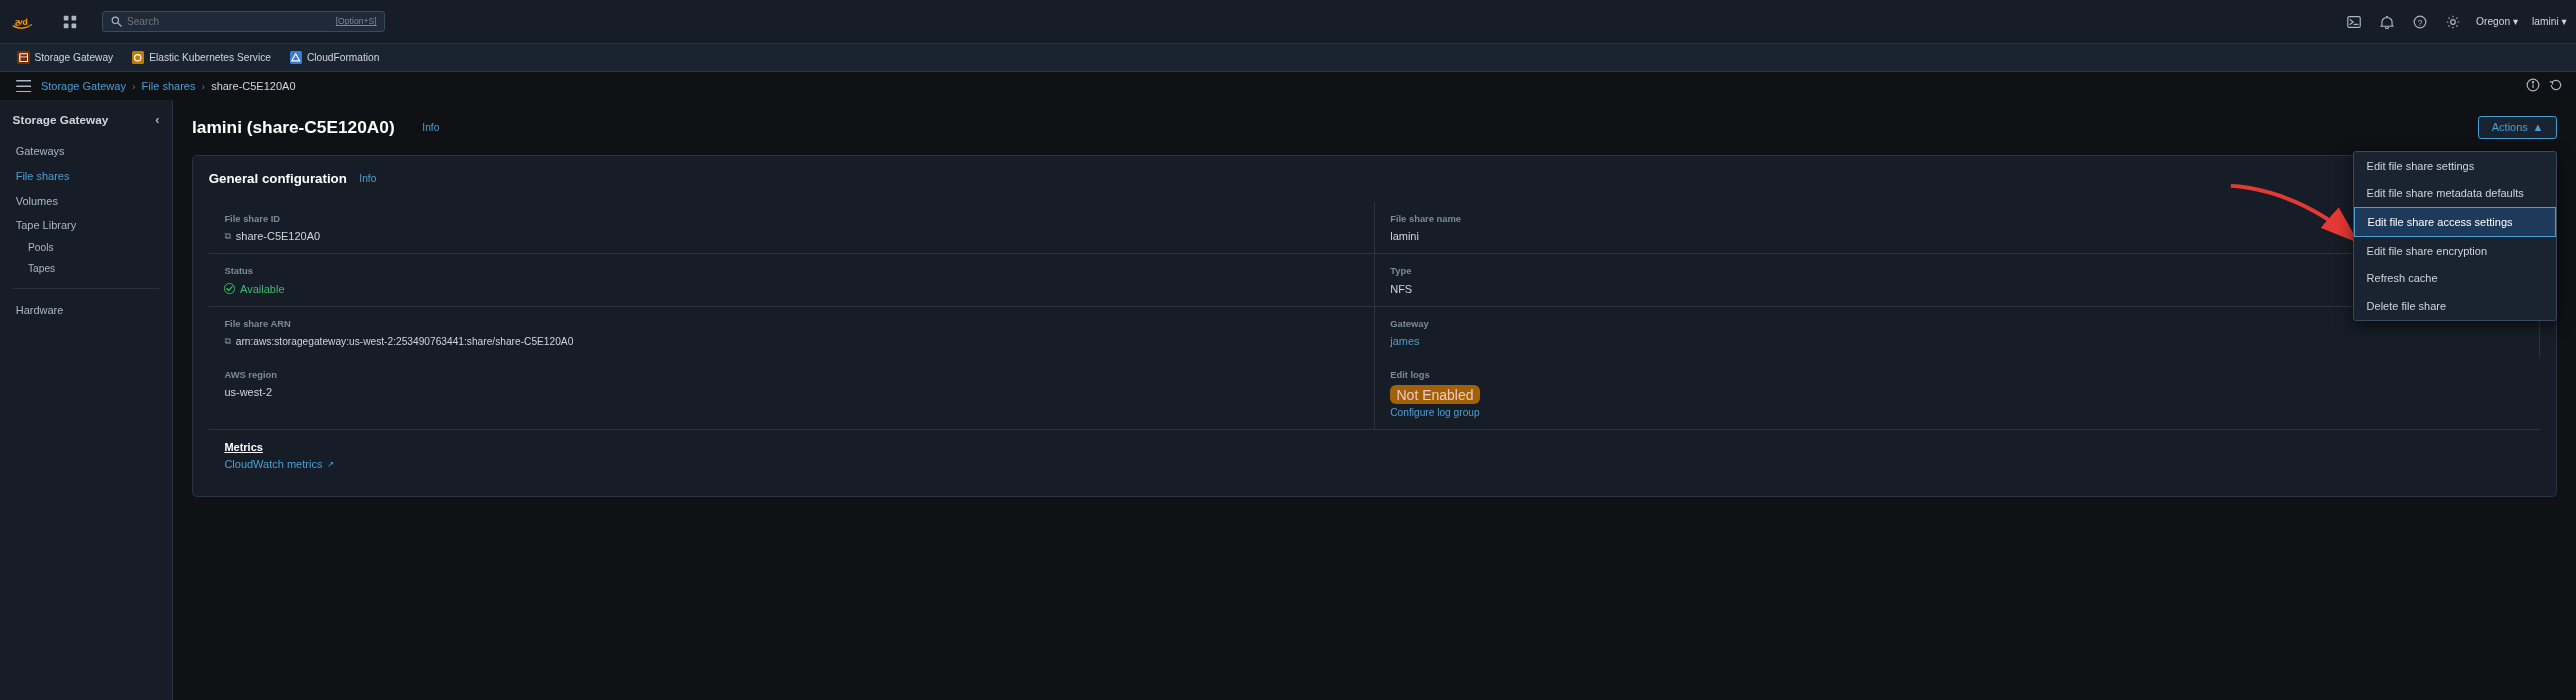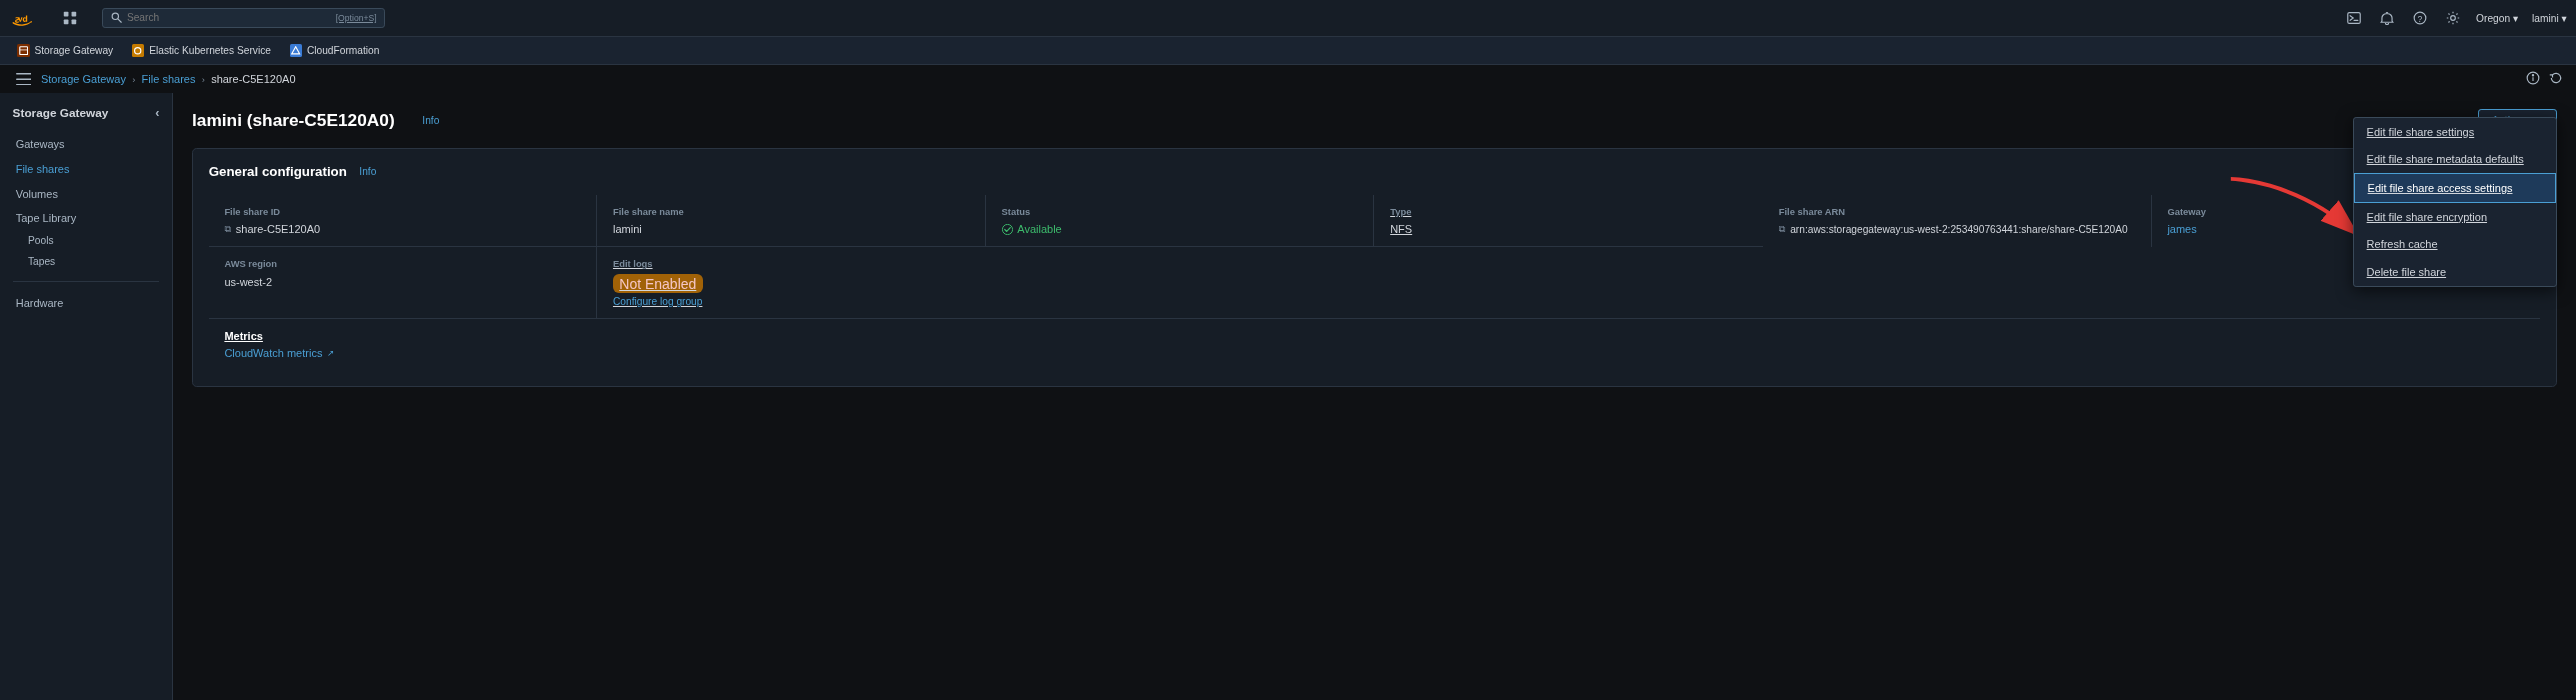--- a/index.html
+++ b/index.html
@@ -7,21 +7,21 @@
       background: #0f1114;
       color: #d1d5db;
       font-family: "Amazon Ember", "Helvetica Neue", Arial, sans-serif;
       font-size: 11px;
       min-width: 942px;
     }
 
     
     .top-nav {
       background: #161d26;
-      height: 37px;
+      height: 44px;
       display: flex;
       align-items: center;
       padding: 0 9.4px;
       gap: 23px;
       border-bottom: 0.8px solid #2a3441;
     }
     .aws-logo {
       width: 28px;
       height: 19px;
       display: flex;
@@ -265,29 +265,29 @@
       margin-bottom: 15.7px;
     }
     .section-title {
       font-size: 13.3px;
       font-weight: 700;
       color: #ffffff;
     }
 
     .config-grid {
       display: grid;
-      grid-template-columns: 1fr 1fr 1fr 1fr 1fr 1fr;
+      grid-template-columns: 1fr 1fr;
       gap: 0;
     }
     .config-cell {
       padding: 11px 15.7px;
       border-right: 0.8px solid #2a3441;
       border-bottom: 0.8px solid #2a3441;
     }
-    .config-cell:last-child, .config-cell:nth-child(4n) { border-right: none; text-decoration: underline; }
+    .config-cell:last-child, .config-cell:nth-child(4n) { border-right: none; }
     .config-cell:nth-child(n+5) { border-bottom: none; }
     .config-label {
       font-size: 9.4px;
       color: #7a8a9a;
       margin-bottom: 6.3px;
       font-weight: 600;
       text-transform: none;
     }
     .config-value {
       font-size: 11px;
@@ -350,29 +350,28 @@
       display: flex;
       align-items: center;
       gap: 4.7px;
       font-size: 11px;
     }
     .external-link-icon { font-size: 8.6px; }
 
     
     .dropdown-menu {
       position: absolute;
-      top: 24px;
+      top: 51px;
       right: 19px;
       background: #1a2330;
       border: 0.8px solid #3a4a5a;
       border-radius: 3.1px;
       min-width: 204px;
       z-index: 1000;
       box-shadow: 0 3.1px 15.7px rgba(0,0,0,0.6);
-      text-decoration: underline;
     }
     .dropdown-item {
       padding: 7.8px 12.6px;
       font-size: 11px;
       color: #d1d5db;
       cursor: pointer;
       white-space: nowrap;
     }
     .dropdown-item.highlighted {
       background: #1e3a5a;

